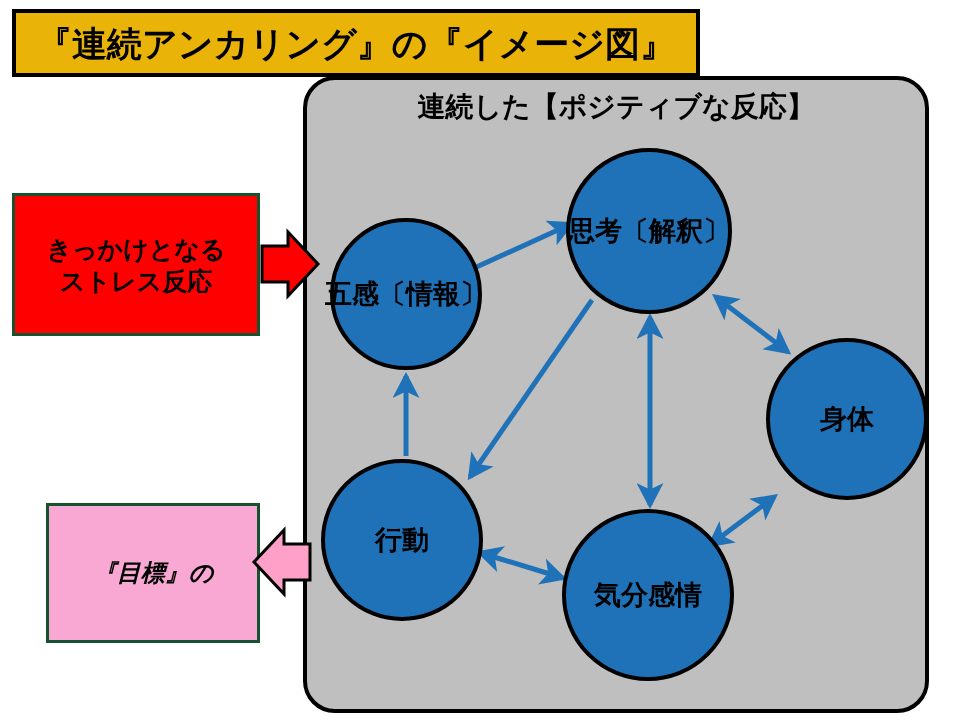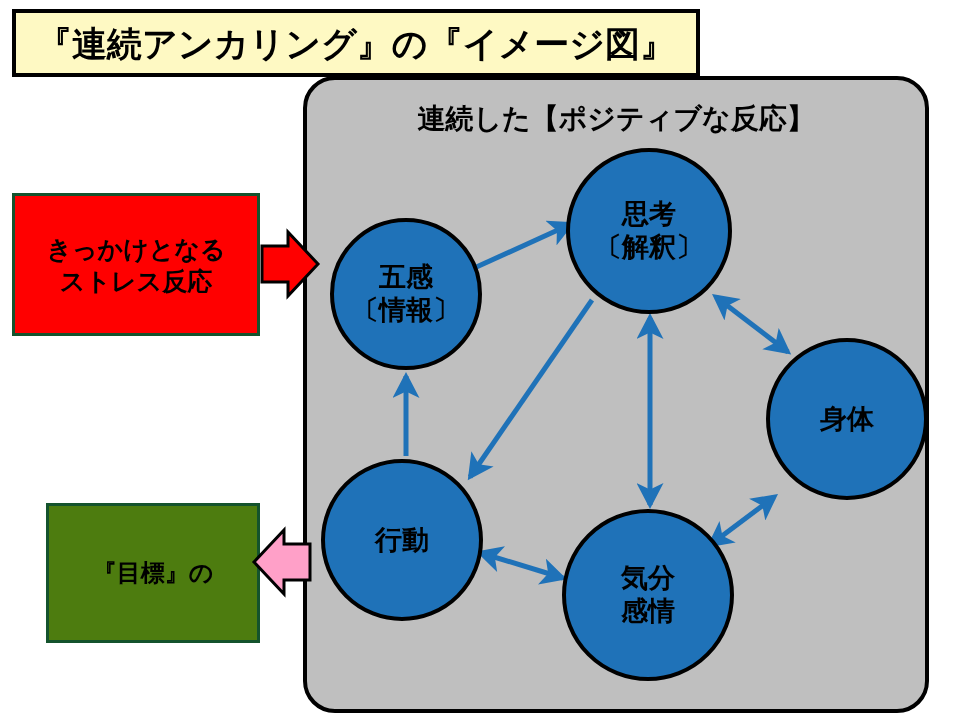--- a/index.html
+++ b/index.html
@@ -23,21 +23,21 @@
   }
 
   
   .title-box {
     position: absolute;
     left: 12px;
     top: 9px;
     width: 688px;
     height: 68px;
     border: 4px solid #000000;
-    background: #fef9c3;
+    background: #eab308;
     box-sizing: border-box;
     display: flex;
     align-items: center;
     justify-content: center;
   }
   .title-text {
     font-size: 35px;
     font-weight: bold;
     color: #000000;
     line-height: 1;
@@ -60,21 +60,20 @@
   .panel-title {
     position: absolute;
     left: 303px;
     top: 90px;
     width: 626px;
     text-align: center;
     font-size: 28px;
     font-weight: bold;
     color: #000000;
     line-height: 1.2;
-    margin-top: 12px;
   }
 
   
   .side-box {
     position: absolute;
     border: 3px solid #14532d;
     box-sizing: border-box;
     display: flex;
     flex-direction: column;
     align-items: center;
@@ -93,42 +92,43 @@
     top: 193px;
     width: 248px;
     height: 143px;
     background: #ff0000;
   }
   .goal-box {
     left: 46px;
     top: 503px;
     width: 214px;
     height: 140px;
-    background: #4d7c0f;
+    background: #f9a8d4;
+    font-style: italic;
   }
   .goal-box .line { font-size: 24px; }
 
   
   #diagram {
     position: absolute;
     left: 0; top: 0;
     width: 960px;
     height: 720px;
     pointer-events: none;
   }
 
   
   .node {
     position: absolute;
     border-radius: 50%;
     background: #1f72b8;
     border: 4px solid #000000;
     box-sizing: border-box;
     display: flex;
-    flex-direction: column;
+    flex-direction: row;
     align-items: center;
     justify-content: center;
     text-align: center;
   }
   .node .line {
     font-size: 27px;
     font-weight: bold;
     color: #000000;
     line-height: 1.22;
     white-space: nowrap;

